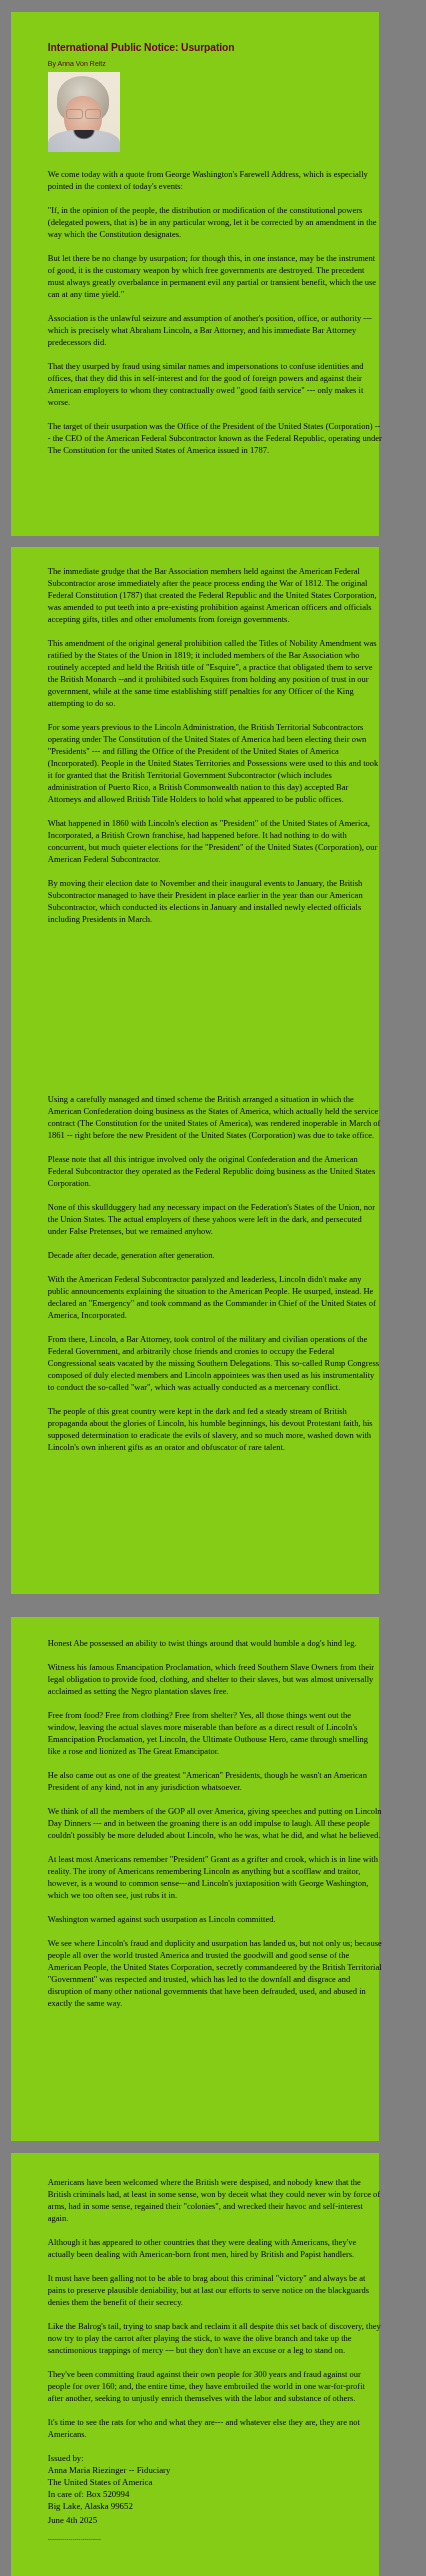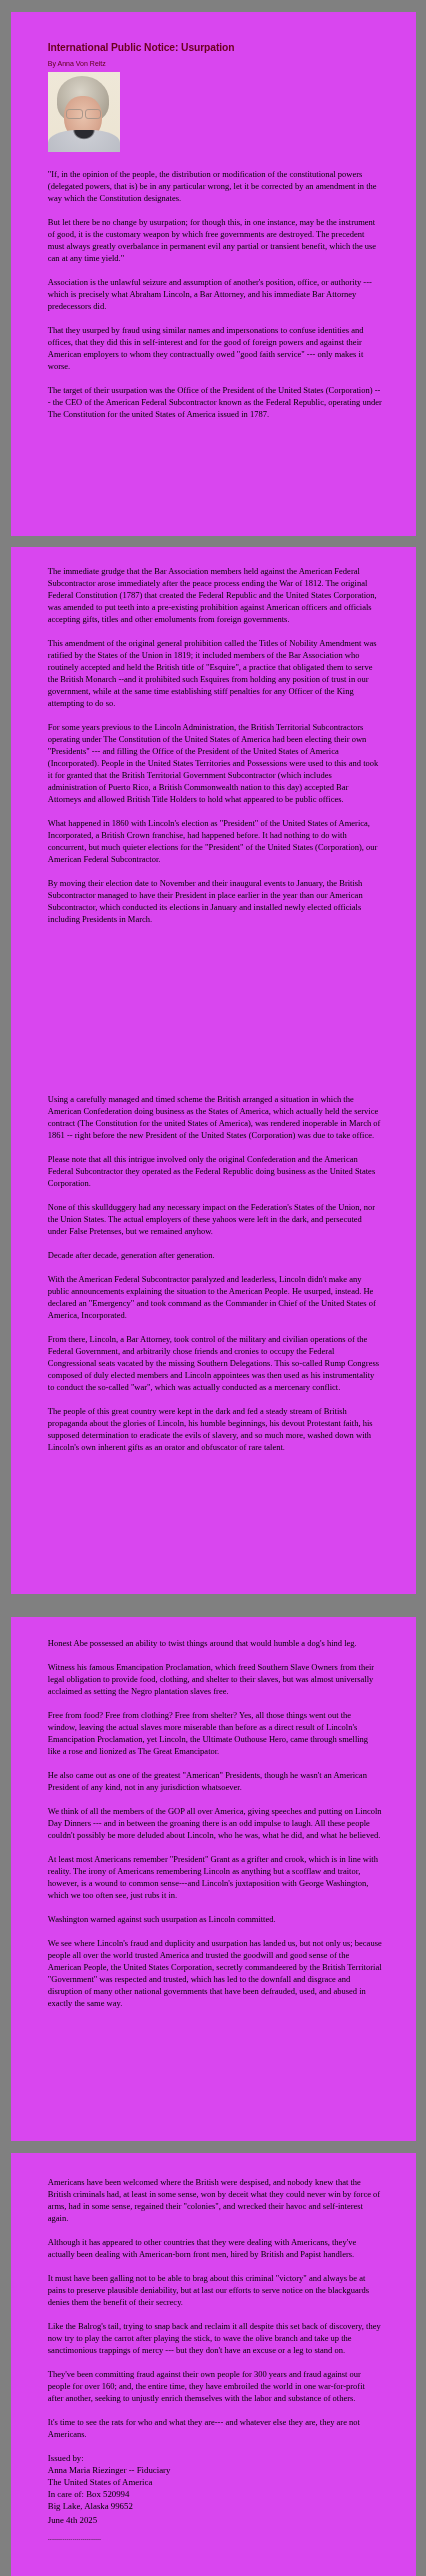--- a/index.html
+++ b/index.html
@@ -6,22 +6,22 @@
   body {
     width: 427px;
     height: 2694px;
     background: #808080;
     position: relative;
     overflow: hidden;
   }
   .page {
     position: absolute;
     left: 10.8px;
-    width: 405px;
-    background: #d946ef;
+    width: 368px;
+    background: #84cc16;
     box-sizing: border-box;
   }
   .content {
     position: absolute;
     left: 37px;
     width: 334px;
   }
   .title {
     font-family: "Liberation Sans", sans-serif;
     font-weight: bold;
@@ -107,20 +107,21 @@
     <div class="photo">
       <div class="hair"></div>
       <div class="face"></div>
       <div class="glasses">
           <span style="left:1px"></span>
           <span style="left:19.6px"></span>
         </div>
       <div class="hood"></div>
     </div>
     <div style="height:15.5px"></div>
+    <p class="body-text">We come today with a quote from George Washington's Farewell Address, which is especially pointed in the context of today's events:</p>
     <p class="body-text">"If, in the opinion of the people, the distribution or modification of the constitutional powers (delegated powers, that is) be in any particular wrong, let it be corrected by an amendment in the way which the Constitution designates.</p>
     <p class="body-text">But let there be no change by usurpation; for though this, in one instance, may be the instrument of good, it is the customary weapon by which free governments are destroyed.  The precedent must always greatly overbalance in permanent evil any partial or transient benefit, which the use can at any time yield."</p>
     <p class="body-text">Association is the unlawful seizure and assumption of another's position, office, or authority --- which is precisely what Abraham Lincoln, a Bar Attorney, and his immediate Bar Attorney predecessors did.</p>
     <p class="body-text">That they usurped by fraud using similar names and impersonations to confuse identities and offices, that they did this in self-interest and for the good of foreign powers and against their American employers to whom they contractually owed "good faith service" --- only makes it worse.</p>
     <p class="body-text">The target of their usurpation was the Office of the President of the United States (Corporation) --- the CEO of the American Federal Subcontractor known as the Federal Republic, operating under The Constitution for the united States of America issued in 1787.</p>
   </div>
 </div>
 
 <div class="page" style="top:547px; height:524px;">
   <div class="content" style="top:17.5px;">

